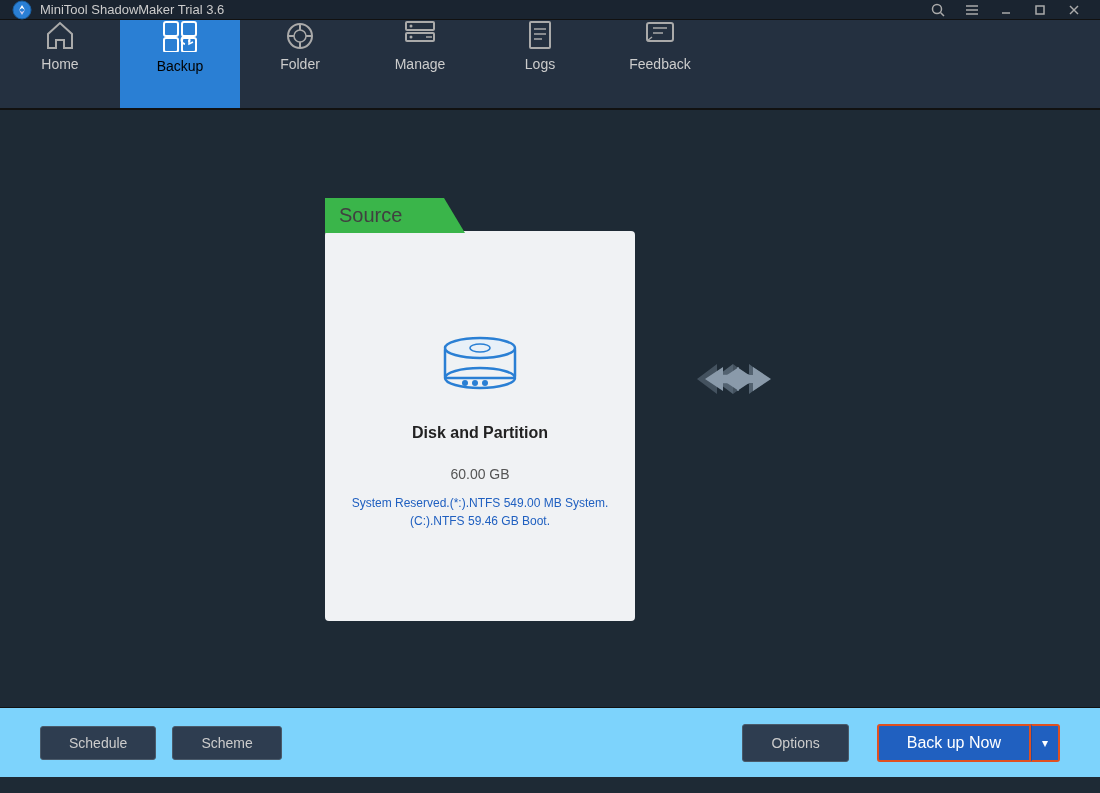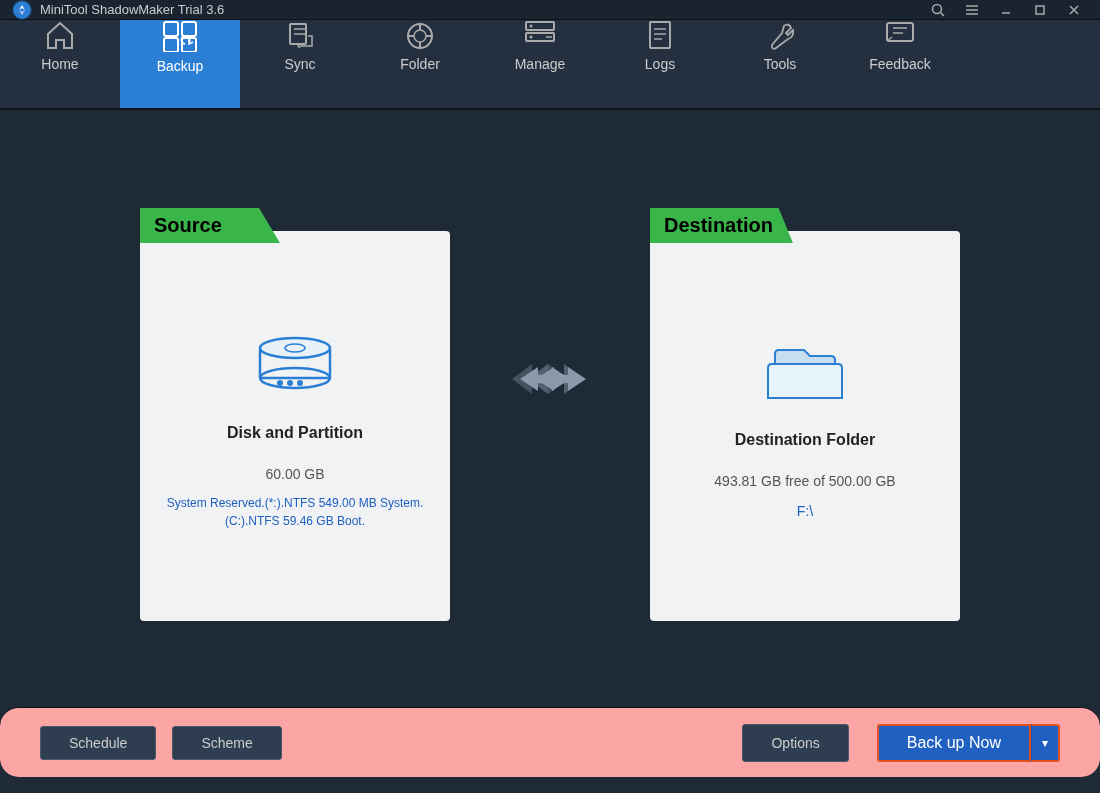--- a/index.html
+++ b/index.html
@@ -69,21 +69,21 @@
       justify-content: flex-start;
       width: 120px;
       cursor: pointer;
       gap: 6px;
       color: #ccc;
       font-size: 14px;
       position: relative;
     }
     .nav-item.active {
       background: #2a7fd4;
-      color: #ffffff;
+      color: #000000;
     }
 
     
     .main-content {
       height: calc(793px - 36px - 90px - 70px);
       display: flex;
       align-items: center;
       justify-content: center;
       gap: 60px;
       padding: 30px 60px;
@@ -94,24 +94,24 @@
     .card-wrapper {
       display: flex;
       flex-direction: column;
       align-items: flex-start;
     }
     .card-label {
       display: flex;
       align-items: center;
       padding: 6px 20px 6px 14px;
       font-size: 20px;
-      font-weight: bold;
-      color: #000000;
+      font-weight: normal;
+      color: #404040;
       position: relative;
-      top: 12px;
+      top: 2px;
       z-index: 1;
       clip-path: polygon(0 0, 85% 0, 100% 100%, 0 100%);
       min-width: 140px;
     }
     .card-label.source { background: #3ab54a; }
     .card-label.destination { background: #3ab54a; }
 
     .card {
       background: #f0f2f4;
       border-radius: 4px;
@@ -156,27 +156,26 @@
       align-items: center;
       justify-content: center;
       font-size: 40px;
       color: #7a8a9a;
       padding-bottom: 60px;
     }
 
     
     .bottom-bar {
       height: 70px;
-      background: #fca5a5;
+      background: #7dd3fc;
       display: flex;
       align-items: center;
       padding: 0 40px;
       justify-content: space-between;
       border-top: 1px solid #111;
-      border-radius: 19px;
     }
     .bottom-left {
       display: flex;
       gap: 16px;
     }
     .bottom-right {
       display: flex;
       gap: 12px;
     }
 
@@ -274,30 +273,20 @@
       <rect x="2" y="2" width="14" height="14" rx="2" stroke="#fff" stroke-width="2" fill="none"></rect>
       <rect x="20" y="2" width="14" height="14" rx="2" stroke="#fff" stroke-width="2" fill="none"></rect>
       <rect x="2" y="18" width="14" height="14" rx="2" stroke="#fff" stroke-width="2" fill="none"></rect>
       <rect x="20" y="18" width="14" height="14" rx="2" stroke="#fff" stroke-width="2" fill="none"></rect>
       <path d="M23 24 A4 4 0 1 1 27 22" stroke="#fff" stroke-width="2" fill="none"></path>
       <path d="M27 20 L27 24 L31 22" stroke="#fff" stroke-width="1.5" fill="none"></path>
     </svg>
     <span>Backup</span>
   </div>
 
-  <div class="nav-item">
-    <svg width="32" height="30" viewBox="0 0 32 30" fill="none">
-      <rect x="6" y="4" width="16" height="20" rx="1" stroke="#aaa" stroke-width="2" fill="none"></rect>
-      <path d="M10 9 L22 9" stroke="#aaa" stroke-width="1.5"></path>
-      <path d="M10 14 L22 14" stroke="#aaa" stroke-width="1.5"></path>
-      <path d="M24 16 L28 16 L28 26 L16 26" stroke="#aaa" stroke-width="1.5" fill="none"></path>
-      <path d="M16 24 L14 26 L16 28" stroke="#aaa" stroke-width="1.5" fill="none"></path>
-    </svg>
-    <span>Sync</span>
-  </div>
 
   <div class="nav-item">
     <svg width="32" height="30" viewBox="0 0 32 30" fill="none">
       <circle cx="16" cy="16" r="12" stroke="#aaa" stroke-width="2" fill="none"></circle>
       <circle cx="16" cy="16" r="6" stroke="#aaa" stroke-width="1.5" fill="none"></circle>
       <path d="M16 4 L16 10" stroke="#aaa" stroke-width="2"></path>
       <path d="M4 16 L10 16" stroke="#aaa" stroke-width="2"></path>
       <path d="M28 16 L22 16" stroke="#aaa" stroke-width="2"></path>
       <path d="M16 28 L16 22" stroke="#aaa" stroke-width="2"></path>
     </svg>
@@ -318,26 +307,20 @@
   <div class="nav-item">
     <svg width="32" height="30" viewBox="0 0 32 30" fill="none">
       <rect x="6" y="2" width="20" height="26" rx="1" stroke="#aaa" stroke-width="2" fill="none"></rect>
       <path d="M10 9 L22 9" stroke="#aaa" stroke-width="1.5"></path>
       <path d="M10 14 L22 14" stroke="#aaa" stroke-width="1.5"></path>
       <path d="M10 19 L18 19" stroke="#aaa" stroke-width="1.5"></path>
     </svg>
     <span>Logs</span>
   </div>
 
-  <div class="nav-item">
-    <svg width="32" height="30" viewBox="0 0 32 30" fill="none">
-      <path d="M20 6 C22 4 26 4 27 8 L22 13 L24 15 L29 10 C30 14 28 18 24 19 L12 28 C10 30 7 28 8 25 L18 13 L20 6Z" stroke="#aaa" stroke-width="1.8" fill="none"></path>
-    </svg>
-    <span>Tools</span>
-  </div>
 
   <div class="nav-item">
     <svg width="32" height="30" viewBox="0 0 32 30" fill="none">
       <rect x="3" y="3" width="26" height="18" rx="2" stroke="#aaa" stroke-width="2" fill="none"></rect>
       <path d="M3 21 L8 17" stroke="#aaa" stroke-width="1.5"></path>
       <path d="M9 8 L23 8" stroke="#aaa" stroke-width="1.5"></path>
       <path d="M9 13 L19 13" stroke="#aaa" stroke-width="1.5"></path>
     </svg>
     <span>Feedback</span>
   </div>
@@ -369,37 +352,20 @@
 
   <div class="arrow-section">
     <svg width="80" height="40" viewBox="0 0 80 40" fill="none">
       <path d="M2 20 L22 5 L22 15 L38 15 L38 5 L58 20 L38 35 L38 25 L22 25 L22 35 Z" fill="#6a7a8a" opacity="0.5"></path>
       <path d="M28 20 L48 5 L48 15 L64 15 L64 5 L84 20 L64 35 L64 25 L48 25 L48 35 Z" fill="#6a7a8a" opacity="0.7" transform="translate(-10,0)"></path>
       <path d="M10 20 L28 8 L28 16 L42 16 L42 8 L60 20 L42 32 L42 24 L28 24 L28 32 Z" fill="#8a9aaa"></path>
       <path d="M26 20 L44 8 L44 16 L58 16 L58 8 L76 20 L58 32 L58 24 L44 24 L44 32 Z" fill="#8a9aaa"></path>
     </svg>
   </div>
 
-  <div class="card-wrapper destination-card-wrapper">
-    <div class="card-label destination">Destination</div>
-    <div class="card">
-
-      <div class="card-icon">
-        <svg width="90" height="75" viewBox="0 0 90 75" fill="none">
-
-          <path d="M15 30 L15 65 L75 65 L75 30 Q75 26 71 26 L50 26 L44 20 L19 20 Q15 20 15 24 Z" fill="#c8ddf0" stroke="#2a7fd4" stroke-width="2"></path>
-
-          <path d="M8 38 L8 68 L82 68 L82 38 Q82 34 78 34 L12 34 Q8 34 8 38 Z" fill="#e8f4fc" stroke="#2a7fd4" stroke-width="2"></path>
-        </svg>
-      </div>
-      <div class="card-title">Destination Folder</div>
-      <div class="card-size">493.81 GB free of 500.00 GB</div>
-      <div class="card-details" style="color: #2060c0; font-size: 14px;">F:\</div>
-    </div>
-  </div>
 
 </div>
 
 <div class="bottom-bar">
   <div class="bottom-left">
     <button class="btn">Schedule</button>
     <button class="btn">Scheme</button>
   </div>
   <div class="bottom-right">
     <button class="btn" style="border-radius: 3px; margin-right: 16px;">Options</button>

